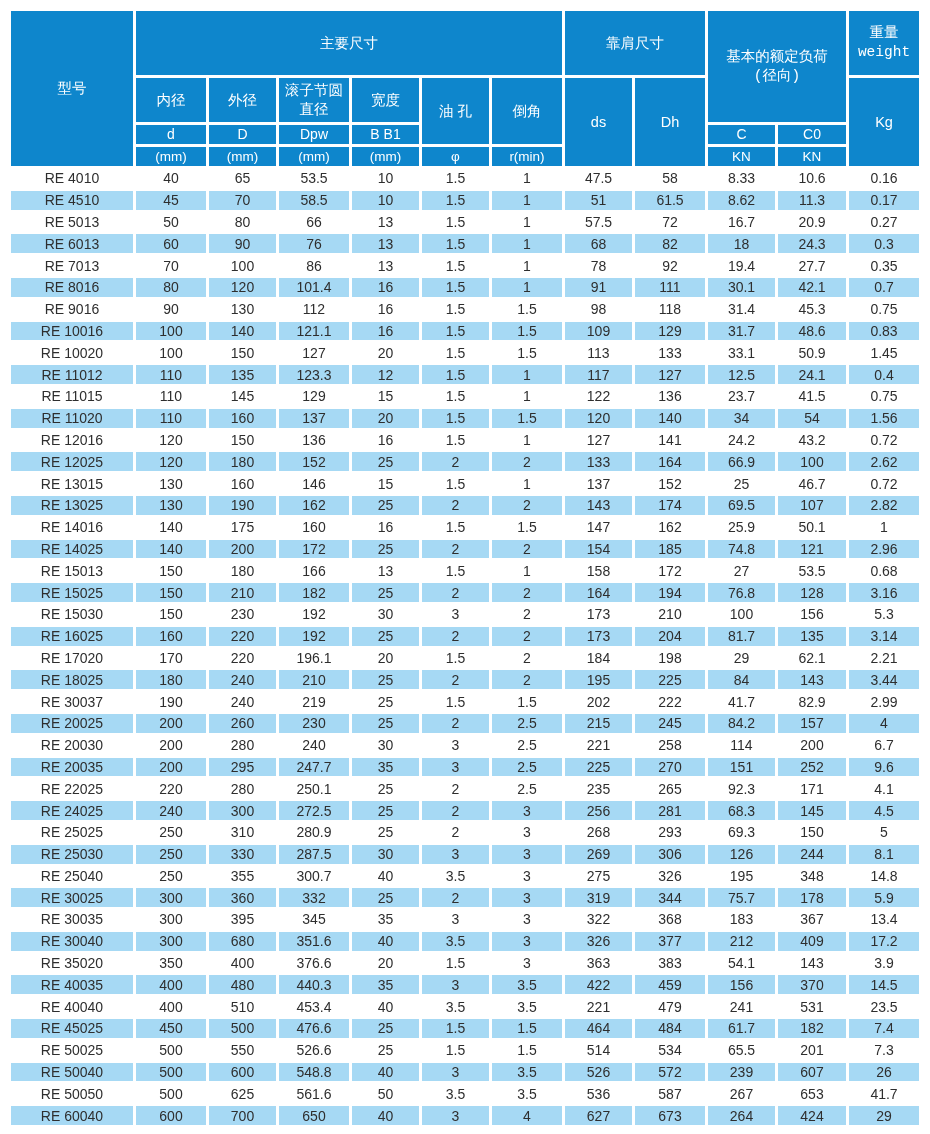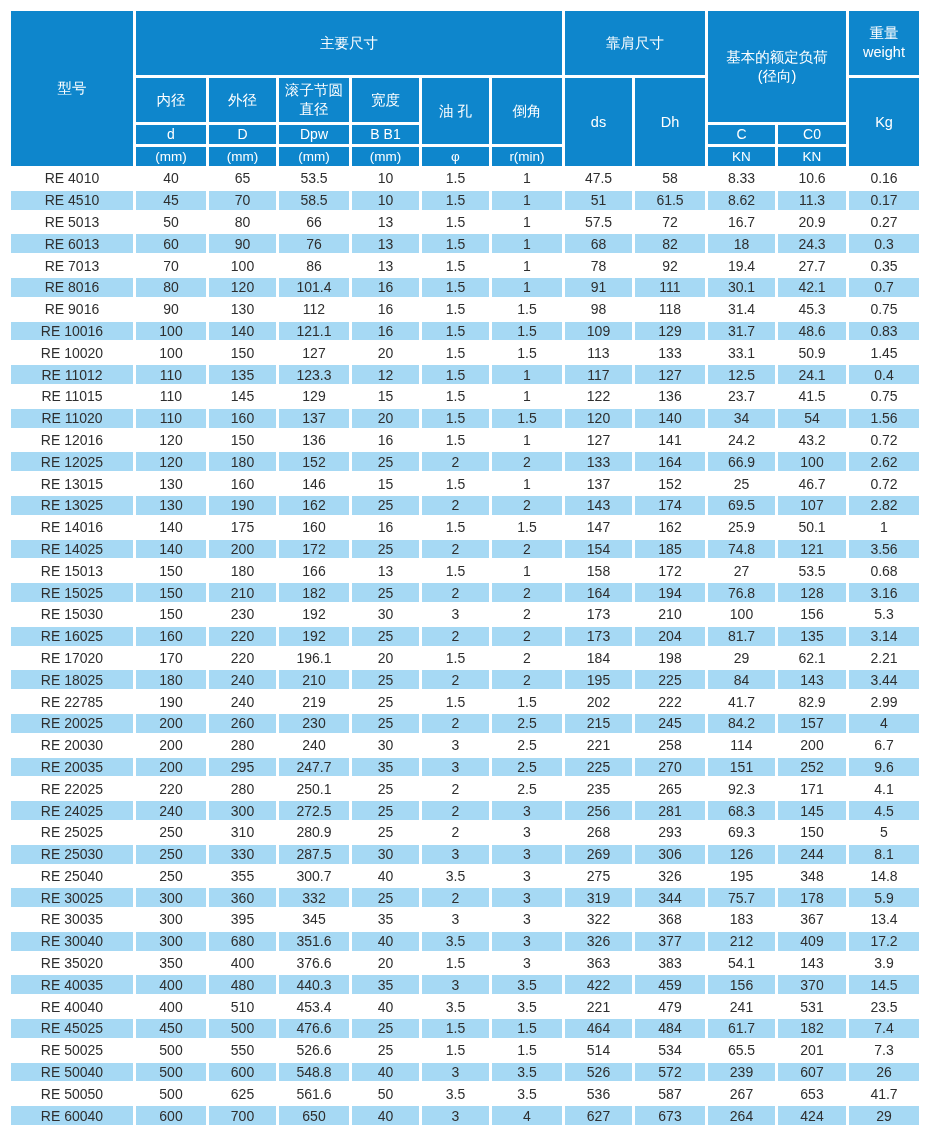--- a/index.html
+++ b/index.html
@@ -36,21 +36,21 @@
     height: 18.8px;
     font-size: 14px;
     color: #2e2e2e;
     text-align: center;
     vertical-align: middle;
     padding: 0;
     white-space: nowrap;
     overflow: hidden;
   }
   tbody tr.stripe td { background: #a6d9f4; }
-  .two-line span { display: block; }
+  .two-line span { display: block; font-family: Liberation Mono, monospace; }
 </style>
 </head>
 <body>
 
 <div class="page">
   <table class="spec">
     <colgroup>
       <col style="width:122px">
       <col style="width:70px">
         <col style="width:67px">
@@ -352,21 +352,21 @@
           <td>140</td>
           <td>200</td>
           <td>172</td>
           <td>25</td>
           <td>2</td>
           <td>2</td>
           <td>154</td>
           <td>185</td>
           <td>74.8</td>
           <td>121</td>
-          <td>3.56</td>
+          <td>2.96</td>
         </tr>
         <tr>
           <td>RE 15013</td>
           <td>150</td>
           <td>180</td>
           <td>166</td>
           <td>13</td>
           <td>1.5</td>
           <td>1</td>
           <td>158</td>
@@ -439,21 +439,21 @@
           <td>25</td>
           <td>2</td>
           <td>2</td>
           <td>195</td>
           <td>225</td>
           <td>84</td>
           <td>143</td>
           <td>3.44</td>
         </tr>
         <tr>
-          <td>RE 22785</td>
+          <td>RE 30037</td>
           <td>190</td>
           <td>240</td>
           <td>219</td>
           <td>25</td>
           <td>1.5</td>
           <td>1.5</td>
           <td>202</td>
           <td>222</td>
           <td>41.7</td>
           <td>82.9</td>

